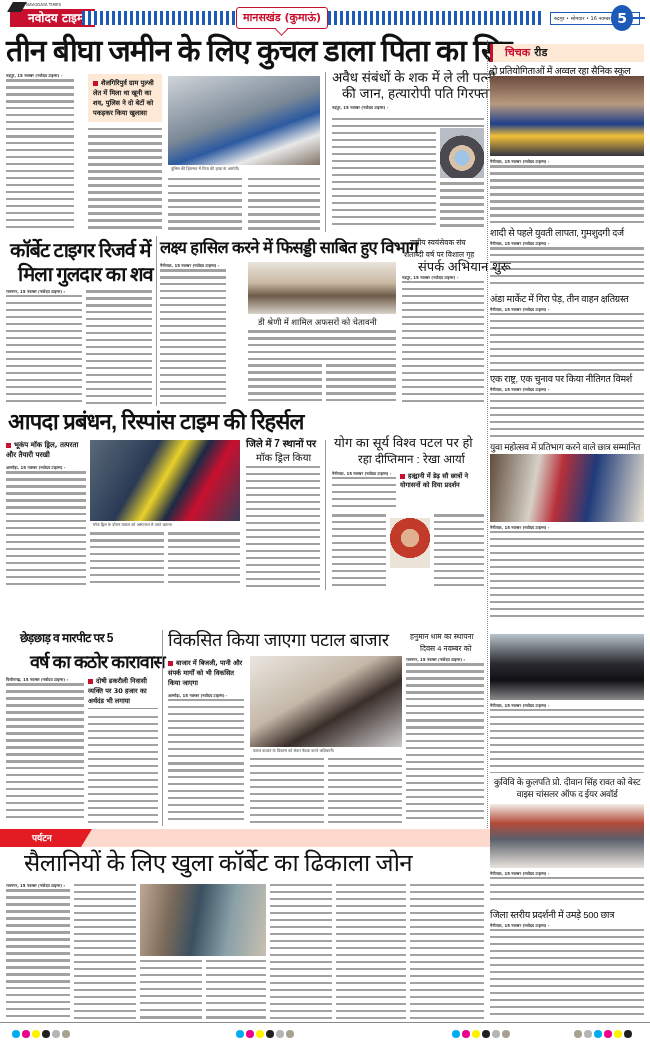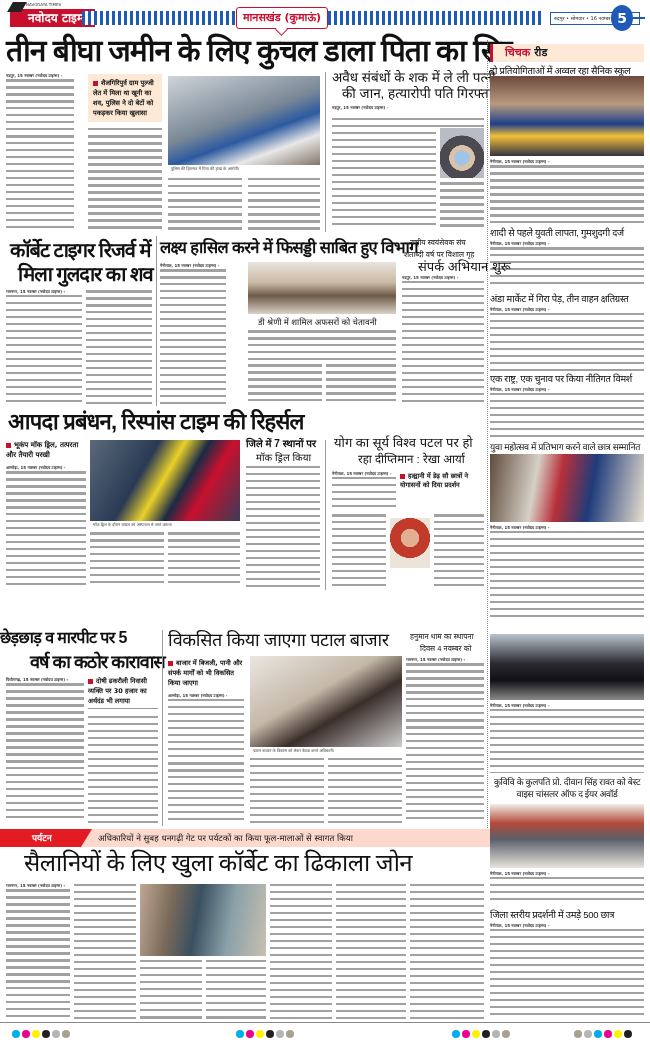--- a/index.html
+++ b/index.html
@@ -200,21 +200,21 @@
 <div class="abs h2" style="left:358px;top:452px;font-size:11.5px;line-height:14px;">रहा दीप्तिमान : रेखा आर्या</div>
 <div class="abs txt" style="left:332px;top:470px;width:64px;height:42px;">
   <span class="dl">नैनीताल, 15 नवम्बर (नवोदय टाइम्स) -</span>
   <div class="lines" style="height:34px;"></div>
 </div>
 <div class="abs sub bullet" style="left:400px;top:472px;width:84px;font-size:6.5px;line-height:9px;">हल्द्वानी में डेढ़ सौ छात्रों ने योगासनों को दिया प्रदर्शन</div>
 <div class="abs photo ph-yoga" style="left:390px;top:518px;width:40px;height:50px;"></div>
 <div class="abs lines" style="left:332px;top:514px;width:54px;height:76px;"></div>
 <div class="abs lines" style="left:434px;top:514px;width:50px;height:76px;"></div>
 
-<div class="abs h1" style="left:0;top:626px;font-size:16px;line-height:24px;letter-spacing:-0.6px;">छेड़छाड़ व मारपीट पर 5</div>
+<div class="abs h1" style="left:20px;top:626px;font-size:12px;line-height:24px;letter-spacing:-0.6px;">छेड़छाड़ व मारपीट पर 5</div>
 <div class="abs h1" style="left:30px;top:650px;font-size:18px;line-height:24px;">वर्ष का कठोर कारावास</div>
 <div class="abs txt" style="left:6px;top:676px;width:78px;height:148px;">
   <span class="dl">पिथौरागढ़, 15 नवम्बर (नवोदय टाइम्स) -</span>
   <div class="lines" style="height:140px;"></div>
 </div>
 <div class="abs sub bullet" style="left:88px;top:676px;width:70px;font-size:6.5px;line-height:10px;border-bottom:1px solid #999;padding-bottom:2px;">दोषी ढकरौली निवासी व्यक्ति पर 30 हजार का अर्थदंड भी लगाया</div>
 <div class="abs lines" style="left:88px;top:716px;width:70px;height:108px;"></div>
 <div class="abs vrule" style="left:162px;top:630px;height:196px;"></div>
 
 <div class="abs h2" style="left:168px;top:628px;font-size:18px;line-height:24px;letter-spacing:-0.4px;">विकसित किया जाएगा पटाल बाजार</div>
@@ -231,21 +231,20 @@
 
 <div class="abs h2" style="left:410px;top:632px;font-size:7.5px;line-height:10px;">हनुमान धाम का स्थापना</div>
 <div class="abs h2" style="left:420px;top:644px;font-size:7.5px;line-height:10px;">दिवस 4 नवम्बर को</div>
 <div class="abs txt" style="left:406px;top:656px;width:78px;height:168px;">
   <span class="dl">रामनगर, 15 नवम्बर (नवोदय टाइम्स) -</span>
   <div class="lines" style="height:160px;"></div>
 </div>
 
 <div class="abs paryatan">
   <div class="tag">पर्यटन</div>
-  <div class="kick">अधिकारियों ने सुबह धनगढ़ी गेट पर पर्यटकों का किया फूल-मालाओं से स्वागत किया</div>
 </div>
 <div class="abs h2" style="left:24px;top:848px;font-size:24px;line-height:30px;letter-spacing:-0.5px;">सैलानियों के लिए खुला कॉर्बेट का ढिकाला जोन</div>
 <div class="abs txt" style="left:6px;top:882px;width:64px;height:138px;">
   <span class="dl">रामनगर, 15 नवम्बर (नवोदय टाइम्स) -</span>
   <div class="lines" style="height:130px;"></div>
 </div>
 <div class="abs lines" style="left:74px;top:884px;width:62px;height:136px;"></div>
 <div class="abs photo ph-bus" style="left:140px;top:884px;width:126px;height:72px;"></div>
 <div class="abs lines" style="left:140px;top:960px;width:62px;height:60px;"></div>
 <div class="abs lines" style="left:206px;top:960px;width:60px;height:60px;"></div>

